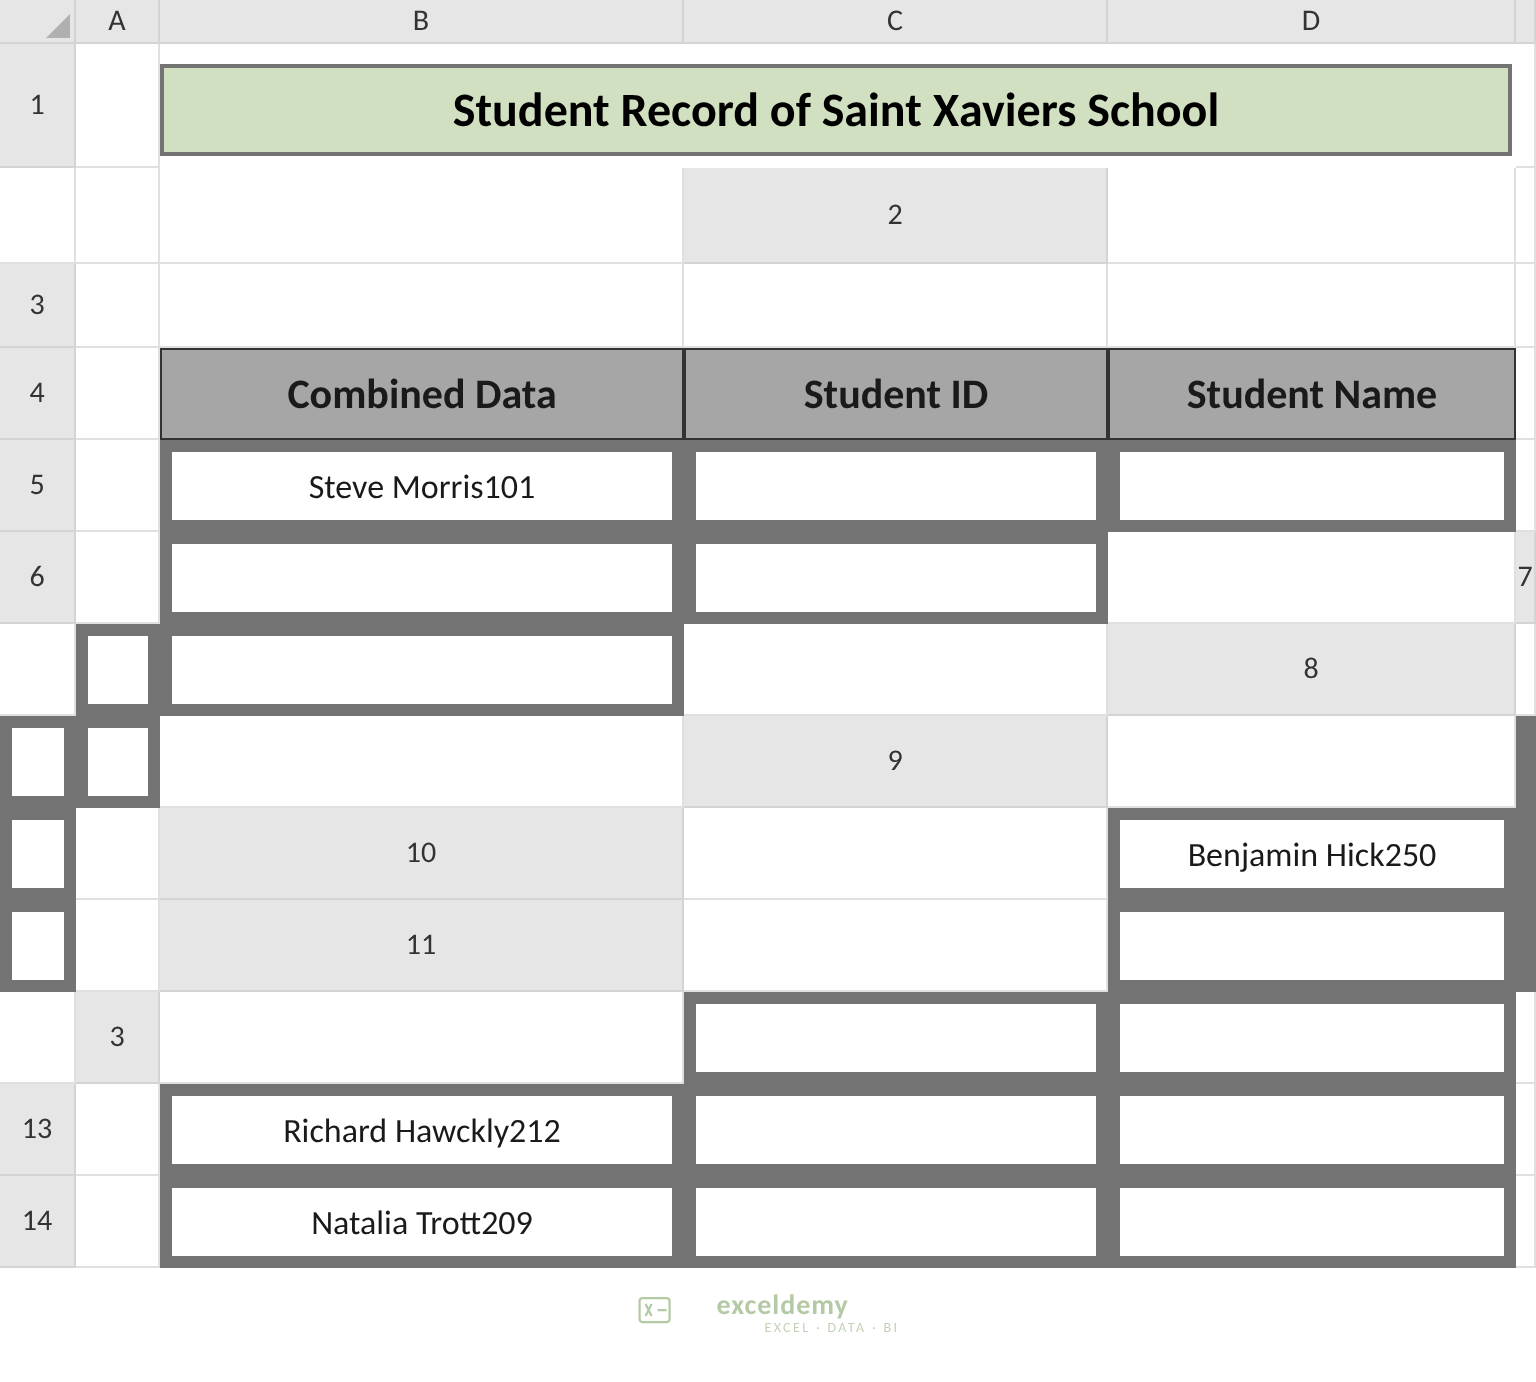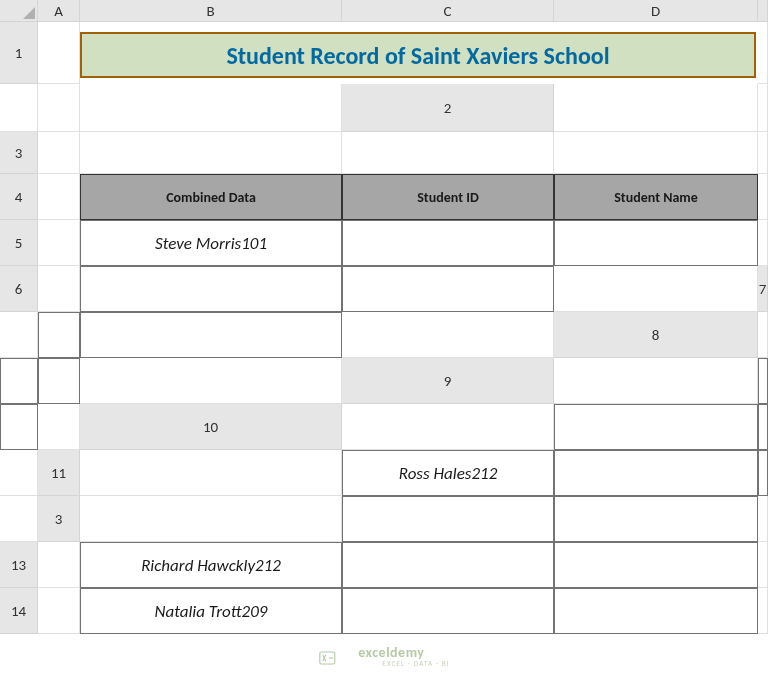--- a/index.html
+++ b/index.html
@@ -55,56 +55,55 @@
     }
     .cell {
       border-right: 1px solid #e0e0e0;
       border-bottom: 1px solid #e0e0e0;
       background: #fff;
     }
     .title-cell {
       grid-column: 3 / 6;
       grid-row: 2;
       background: #d1e0c0;
-      border: 2px solid #a16207;
+      border: 2px solid #737373;
       display: flex;
       align-items: center;
       justify-content: center;
       font-size: 24px;
       font-weight: bold;
-      color: #0369a1;
+      color: #000000;
       margin: 10px 2px 6px 0;
     }
     .table-header {
       background: #a6a6a6;
       border: 1px solid #333;
       display: flex;
       align-items: center;
       justify-content: center;
-      font-size: 14px;
+      font-size: 21px;
       font-weight: bold;
       color: #1a1a1a;
     }
     .table-cell {
       background: #fff;
-      border: 1px solid #737373;
+      border: 6px solid #737373;
       display: flex;
       align-items: center;
       justify-content: center;
       font-size: 17px;
       color: #1a1a1a;
-      font-style: italic;
     }
     .watermark {
       position: absolute;
       bottom: 24px;
       left: 50%;
       transform: translateX(-50%);
       display: flex;
-      align-items: flex-end;
+      align-items: flex-start;
       gap: 22px;
       opacity: 0.45;
       font-size: 12px;
       color: #5a8a3a;
     }
     .watermark-icon {
       width: 18px;
       height: 18px;
     }
     .watermark-text { display:flex; flex-direction:column; line-height:1; }
@@ -174,27 +173,27 @@
   <div class="cell"></div>
 
   <div class="row-header">9</div>
   <div class="cell"></div>
   <div class="table-cell"></div>
   <div class="table-cell"></div>
   <div class="cell"></div>
 
   <div class="row-header">10</div>
   <div class="cell"></div>
+  <div class="table-cell">Benjamin Hick250</div>
   <div class="table-cell"></div>
   <div class="table-cell"></div>
   <div class="cell"></div>
 
   <div class="row-header">11</div>
   <div class="cell"></div>
-  <div class="table-cell">Ross Hales212</div>
   <div class="table-cell"></div>
   <div class="table-cell"></div>
   <div class="cell"></div>
 
   <div class="row-header">3</div>
   <div class="cell"></div>
   <div class="table-cell"></div>
   <div class="table-cell"></div>
   <div class="cell"></div>
 

